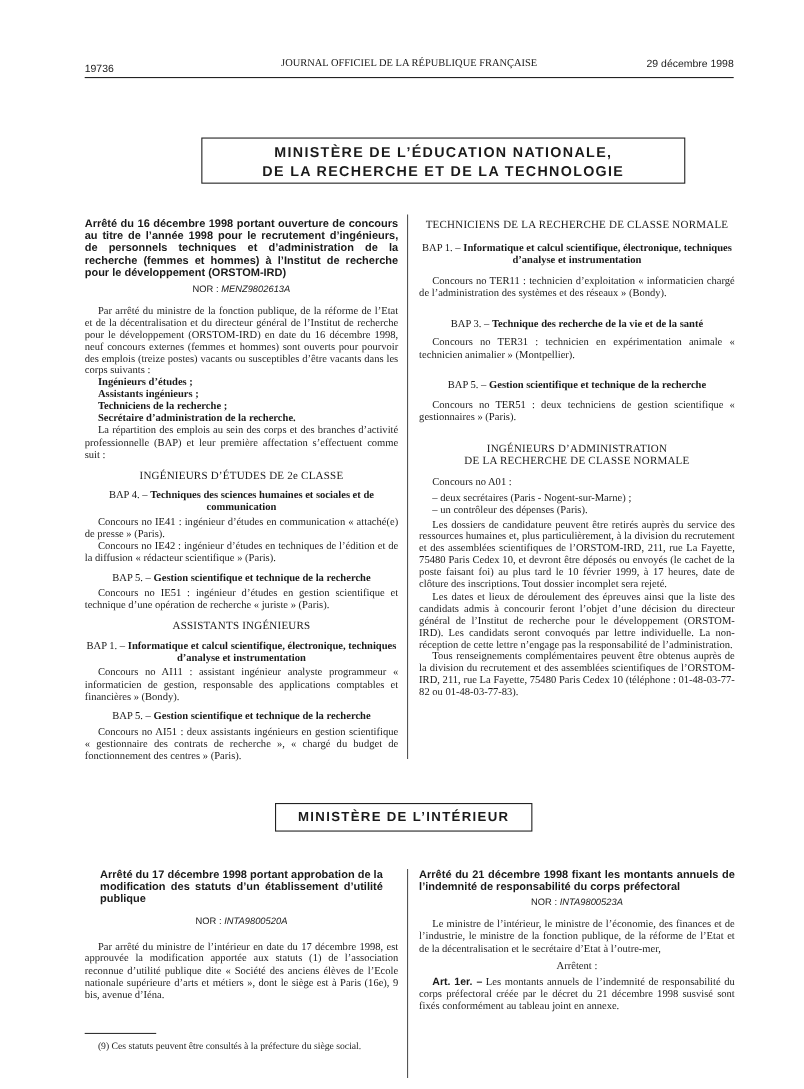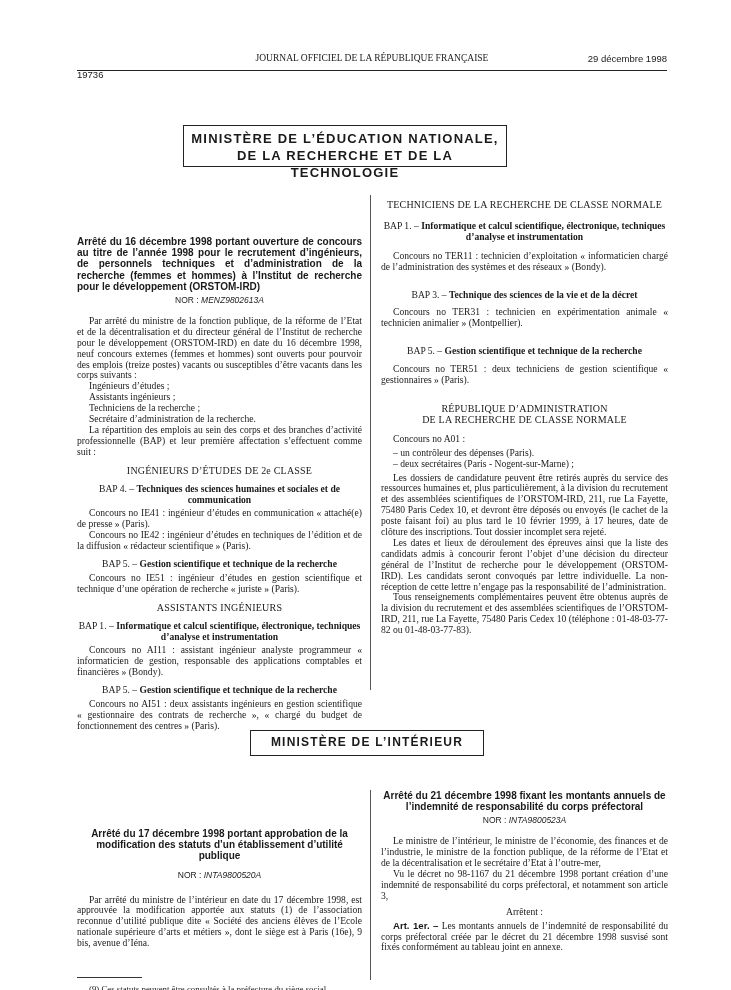--- a/index.html
+++ b/index.html
@@ -1,37 +1,37 @@
 <!DOCTYPE html>
 <html><head>
 <meta charset="utf-8">
 <style>
   html, body { margin:0; padding:0; background:#fff; }
   body { width:731px; height:990px; position:relative; overflow:hidden; color:#1a1a1a;
          font-family:"Liberation Serif", serif; }
   .hdr { position:absolute; top:53px; left:77px; width:590px; height:16px;
          font-family:"Liberation Sans", sans-serif; font-size:9.5px; }
-  .hdr .l { position:absolute; left:0; top:16px; }
+  .hdr .l { position:absolute; left:0; top:4px; }
   .hdr .c { position:absolute; left:0; right:0; text-align:center; top:0;font-family:Liberation Serif, serif; }
   .hdr .r { position:absolute; right:0; top:0; }
   .hdr-rule { position:absolute; top:70px; left:77px; width:590px; height:1px; background:#222; }
   .ministry { position:absolute; border:1.5px solid #222; font-family:"Liberation Sans", sans-serif;
               font-weight:bold; text-align:center; letter-spacing:1.2px; }
-  .m1 { top:125px; left:183px; width:324px; height:42px; font-size:13px; line-height:17px; padding-top:4px; box-sizing:border-box; }
+  .m1 { top:125px; left:183px; width:440px; height:42px; font-size:13px; line-height:17px; padding-top:4px; box-sizing:border-box; }
   .m2 { top:730px; left:250px; width:232px; height:24px; font-size:12px; line-height:22px; }
   .col { position:absolute; font-size:9.6px; line-height:10.9px; text-align:justify; }
-  .colL { left:77px; width:285px;margin-top:38px; }
+  .colL { left:77px; width:285px; }
   .colR { left:381px; width:287px; }
   .vrule { position:absolute; left:370px; width:1px; background:#555; }
   .ttl { font-family:"Liberation Sans", sans-serif; font-weight:bold; font-size:10px; line-height:11.2px; text-align:justify; margin:0; }
-  .ttl.center { text-align:center; }
+  .ttl.center { }
   .nor { text-align:center; font-family:"Liberation Sans", sans-serif; font-size:8.5px; margin:3px 0 10px; }
   .nor i { }
   p { margin:0; text-indent:12px; }
-  .noind { text-indent:0; padding-left:12px; }
+  .noind { text-indent:0; padding-left:12px;font-weight:bold; }
   .sec { text-align:center; font-size:10px; letter-spacing:0.2px; margin:8px 0 4px; text-indent:0; }
   .bap { text-align:center; margin:7px 0 3px; text-indent:0; }
   .bap b { font-weight:bold; }
   .gap { height:10px; }
   .fn-rule { width:65px; height:1px; background:#333; margin:28px 0 6px; }
   .fn { font-size:8.8px; text-indent:12px; }
 </style>
 </head>
 <body>
 
@@ -70,35 +70,35 @@
   <p class="bap"><span>BAP 5. –</span> <b>Gestion scientifique et technique de la recherche</b></p>
   <p>Concours no AI51 : deux assistants ingénieurs en gestion scientifique « gestionnaire des contrats de recherche », « chargé du budget de fonctionnement des centres » (Paris).</p>
 </div>
 
 <div class="col colR" style="top:200px;">
   <p class="sec" style="margin-top:0">TECHNICIENS DE LA RECHERCHE DE CLASSE NORMALE</p>
   <p class="bap" style="margin-top:10px"><span>BAP 1. –</span> <b>Informatique et calcul scientifique, électronique, techniques d’analyse et instrumentation</b></p>
   <div style="height:5px"></div>
   <p>Concours no TER11 : technicien d’exploitation « informaticien chargé de l’administration des systèmes et des réseaux » (Bondy).</p>
   <div class="gap"></div>
-  <p class="bap"><span>BAP 3. –</span> <b>Technique des sciences de la vie et de la décret</b></p>
+  <p class="bap"><span>BAP 3. –</span> <b>Technique des recherche de la vie et de la santé</b></p>
   <div style="height:4px"></div>
   <p>Concours no TER31 : technicien en expérimentation animale « technicien animalier » (Montpellier).</p>
   <div class="gap"></div>
   <p class="bap"><span>BAP 5. –</span> <b>Gestion scientifique et technique de la recherche</b></p>
   <div style="height:4px"></div>
   <p>Concours no TER51 : deux techniciens de gestion scientifique « gestionnaires » (Paris).</p>
   <div class="gap"></div>
-  <p class="sec" style="margin-bottom:0">RÉPUBLIQUE D’ADMINISTRATION</p>
+  <p class="sec" style="margin-bottom:0">INGÉNIEURS D’ADMINISTRATION</p>
   <p class="sec" style="margin-top:0">DE LA RECHERCHE DE CLASSE NORMALE</p>
   <div style="height:4px"></div>
   <p>Concours no A01 :</p>
   <div style="height:3px"></div>
+  <p>– deux secrétaires (Paris - Nogent-sur-Marne) ;</p>
   <p>– un contrôleur des dépenses (Paris).</p>
-  <p>– deux secrétaires (Paris - Nogent-sur-Marne) ;</p>
   <div style="height:3px"></div>
   <p>Les dossiers de candidature peuvent être retirés auprès du service des ressources humaines et, plus particulièrement, à la division du recrutement et des assemblées scientifiques de l’ORSTOM-IRD, 211, rue La Fayette, 75480 Paris Cedex 10, et devront être déposés ou envoyés (le cachet de la poste faisant foi) au plus tard le 10 février 1999, à 17 heures, date de clôture des inscriptions. Tout dossier incomplet sera rejeté.</p>
   <p>Les dates et lieux de déroulement des épreuves ainsi que la liste des candidats admis à concourir feront l’objet d’une décision du directeur général de l’Institut de recherche pour le développement (ORSTOM-IRD). Les candidats seront convoqués par lettre individuelle. La non-réception de cette lettre n’engage pas la responsabilité de l’administration.</p>
   <p>Tous renseignements complémentaires peuvent être obtenus auprès de la division du recrutement et des assemblées scientifiques de l’ORSTOM-IRD, 211, rue La Fayette, 75480 Paris Cedex 10 (téléphone : 01-48-03-77-82 ou 01-48-03-77-83).</p>
 </div>
 
 <div class="ministry m2">
   <span>MINISTÈRE DE L’INTÉRIEUR</span>
 </div>
 
@@ -109,16 +109,15 @@
   <div class="nor" style="margin:8px 0 14px"><span>NOR :</span> <i>INTA9800520A</i></div>
   <p>Par arrêté du ministre de l’intérieur en date du 17 décembre 1998, est approuvée la modification apportée aux statuts (1) de l’association reconnue d’utilité publique dite « Société des anciens élèves de l’Ecole nationale supérieure d’arts et métiers », dont le siège est à Paris (16e), 9 bis, avenue d’Iéna.</p>
   <div class="fn-rule"></div>
   <p class="fn">(9) Ces statuts peuvent être consultés à la préfecture du siège social.</p>
 </div>
 
 <div class="col colR" style="top:790px;">
   <p class="ttl center" style="text-indent:0">Arrêté du 21 décembre 1998 fixant les montants annuels de l’indemnité de responsabilité du corps préfectoral</p>
   <div class="nor" style="margin:3px 0 10px"><span>NOR :</span> <i>INTA9800523A</i></div>
   <p>Le ministre de l’intérieur, le ministre de l’économie, des finances et de l’industrie, le ministre de la fonction publique, de la réforme de l’Etat et de la décentralisation et le secrétaire d’Etat à l’outre-mer,</p>
-  <p>Vu le décret no 98-1167 du 21 décembre 1998 portant création d’une indemnité de responsabilité du corps préfectoral, et notamment son article 3,</p>
   <p style="text-align:center;text-indent:0;margin:5px 0 3px">Arrêtent :</p>
   <p><b style="font-family:'Liberation Sans',sans-serif">Art. 1er. –</b> <span>Les montants annuels de l’indemnité de responsabilité du corps préfectoral créée par le décret du 21 décembre 1998 susvisé sont fixés conformément au tableau joint en annexe.</span></p>
 </div>
 
 </body></html>

